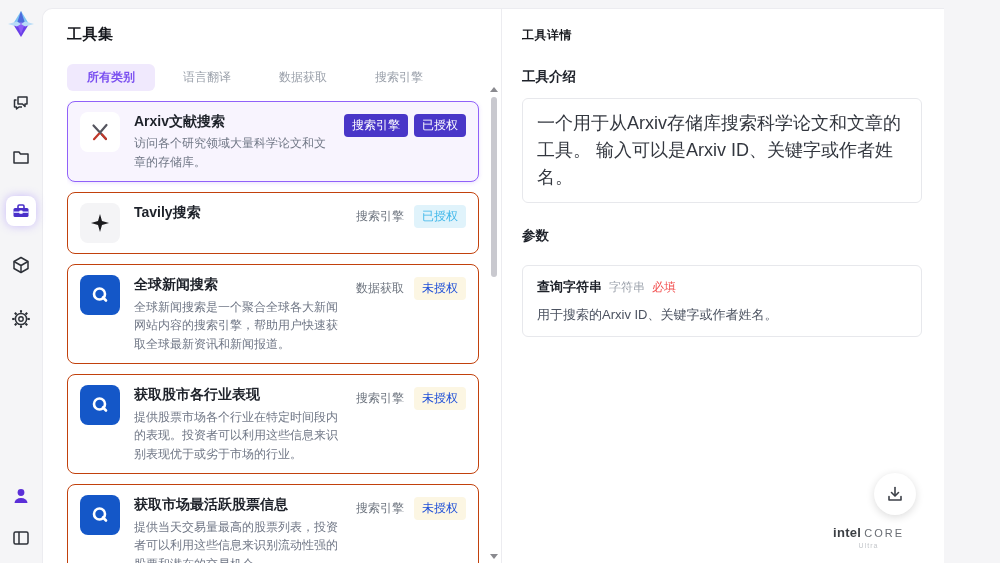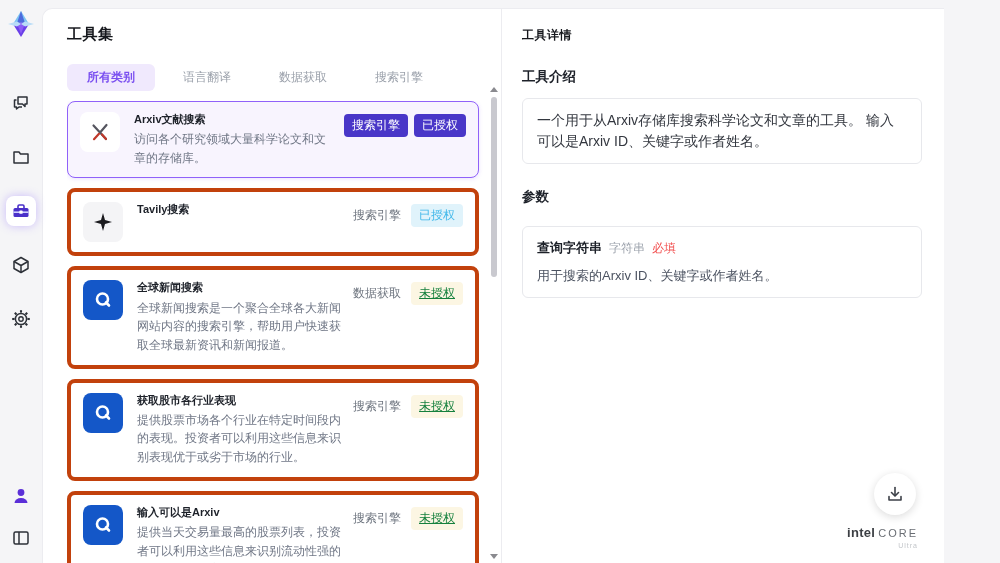--- a/index.html
+++ b/index.html
@@ -19,58 +19,58 @@
   .content { flex:1; display:flex; margin-top:8px; background:#fff; border:1px solid #ececf0; border-right:none; border-bottom:none; border-radius:10px 0 0 0; overflow:hidden; }
 
   
   .main { width:458px; flex-shrink:0; position:relative; padding:16px 14px 0 24px; }
   .page-title { font-size:15px; font-weight:bold; color:#16181d; letter-spacing:.5px; }
   .tabs { display:flex; align-items:center; gap:8px; margin-top:20px; }
   .tab { font-size:12px; color:#9ba1ab; padding:5px 20px; border-radius:6px; cursor:pointer; white-space:nowrap; }
   .tab.active { color:#7a4ff0; background:#f0e9fd; font-weight:bold; }
 
   .list { margin-top:10px; height:468px; overflow:hidden; padding-right:8px; }
-  .card { display:flex; align-items:flex-start; background:#fff; border:4px solid #c2410c; border-radius:8px; padding:10px 12px; margin-bottom:10px; cursor:pointer; }
+  .card { display:flex; align-items:flex-start; background:#fff; border:1px solid #c2410c; border-radius:8px; padding:10px 12px; margin-bottom:10px; cursor:pointer; }
   .card.selected { border:1.5px solid #9061f9; background:#f8f4fe; box-shadow:0 1px 4px rgba(140,90,250,.18); }
   .tool-icon { width:40px; height:40px; border-radius:8px; flex-shrink:0; display:flex; align-items:center; justify-content:center; background:#f4f4f6; }
   .tool-icon.white { background:#fff; }
   .tool-icon.blue { background:#1457c8; }
   .tool-text { flex:1; margin-left:14px; min-width:0; }
-  .tool-name { font-size:11px; font-weight:bold; color:#1d2129; line-height:1.3; }
+  .tool-name { font-size:14px; font-weight:bold; color:#1d2129; line-height:1.3; }
   .tool-desc { font-size:12px; color:#707786; line-height:1.55; margin-top:4px; max-width:215px; }
   .tool-badges { display:flex; align-items:center; gap:10px; margin-left:8px; flex-shrink:0; padding-top:2px; }
   .cat-text { font-size:12px; color:#6f7680; }
   .pill { font-size:12px; padding:3px 8px; border-radius:4px; white-space:nowrap; }
   .pill.solid { background:#4936c8; color:#fff; }
   .pill.blue { background:#e0f3fb; color:#41b8ea; }
-  .pill.yellow { background:#fcf6e3; color:#15803d;text-decoration:underline; }
+  .pill.yellow { background:#fcf6e3; color:#1d4ed8; }
   .badge-gap6 { gap:6px; }
 
   
   .scrollbar { position:absolute; top:78px; right:3px; width:8px; height:472px; }
   .scroll-arrow { width:0; height:0; border-left:4px solid transparent; border-right:4px solid transparent; margin:0 auto; }
   .scroll-arrow.up { border-bottom:5px solid #8a8a8f; }
   .scroll-arrow.down { border-top:5px solid #8a8a8f; position:absolute; bottom:0; left:0; }
   .scroll-thumb { position:absolute; top:10px; left:1px; width:6px; height:180px; border-radius:3px; background:#c9c9cf; }
 
   
   .detail { flex:1; border-left:1px solid #ececf0; padding:18px 22px 0 20px; position:relative; }
   .detail-title { font-size:12px; font-weight:bold; color:#16181d; letter-spacing:.5px; }
   .section-h { font-size:13.5px; font-weight:bold; color:#1d2129; margin-top:24px; }
-  .info-box { border:1px solid #e7e8ec; border-radius:6px; padding:11px 14px; margin-top:12px; font-size:14px; color:#33373f; line-height:1.5; }
+  .info-box { border:1px solid #e7e8ec; border-radius:6px; padding:11px 14px; margin-top:12px; font-size:18px; color:#33373f; line-height:1.5; }
   .param-box { border:1px solid #e7e8ec; border-radius:6px; padding:12px 14px; margin-top:20px; }
   .param-head { display:flex; align-items:baseline; gap:7px; }
   .param-name { font-size:13px; font-weight:bold; color:#1d2129; }
   .param-type { font-size:12px; color:#9ba1ab; }
   .param-required { font-size:12px; color:#f25151; }
   .param-desc { font-size:13px; color:#4b5260; margin-top:10px; }
 
   
   .fab { position:absolute; right:28px; bottom:48px; width:42px; height:42px; border-radius:50%; background:#fff; box-shadow:0 2px 8px rgba(0,0,0,.14); display:flex; align-items:center; justify-content:center; cursor:pointer; }
-  .brand { position:absolute; right:26px; bottom:14px; text-align:right; line-height:1; }
+  .brand { position:absolute; right:40px; bottom:14px; text-align:center; line-height:1; }
   .brand-row { display:flex; align-items:baseline; gap:3px; justify-content:flex-end; }
   .brand-intel { font-size:13px; font-weight:bold; color:#3c3f44; letter-spacing:.3px; }
   .brand-core { font-size:11px; font-weight:400; color:#6a6e74; letter-spacing:2px; }
   .brand-tier { font-size:7px; color:#c3c6ca; letter-spacing:1px; margin-top:3px; }
 </style>
 </head>
 <body>
 
 <div class="app">
 
@@ -225,21 +225,21 @@
         </div>
 
         <div class="card">
           <div class="tool-icon blue">
             <svg width="22" height="22" viewBox="0 0 22 22" fill="none">
               <circle cx="10.5" cy="10" r="5.5" stroke="#fff" stroke-width="2.6"></circle>
               <line x1="14" y1="13.5" x2="17" y2="16.5" stroke="#fff" stroke-width="2.6" stroke-linecap="round"></line>
             </svg>
           </div>
           <div class="tool-text">
-            <div class="tool-name">输入可以是Arxiv</div>
+            <div class="tool-name">获取市场最活跃股票信息</div>
             <div class="tool-desc">提供当天交易量最高的股票列表，投资者可以利用这些信息来识别流动性强的股票和潜在的交易机会。</div>
           </div>
           <div class="tool-badges">
             <span class="cat-text">搜索引擎</span>
             <span class="pill yellow">未授权</span>
           </div>
         </div>
 
       </div>
 

